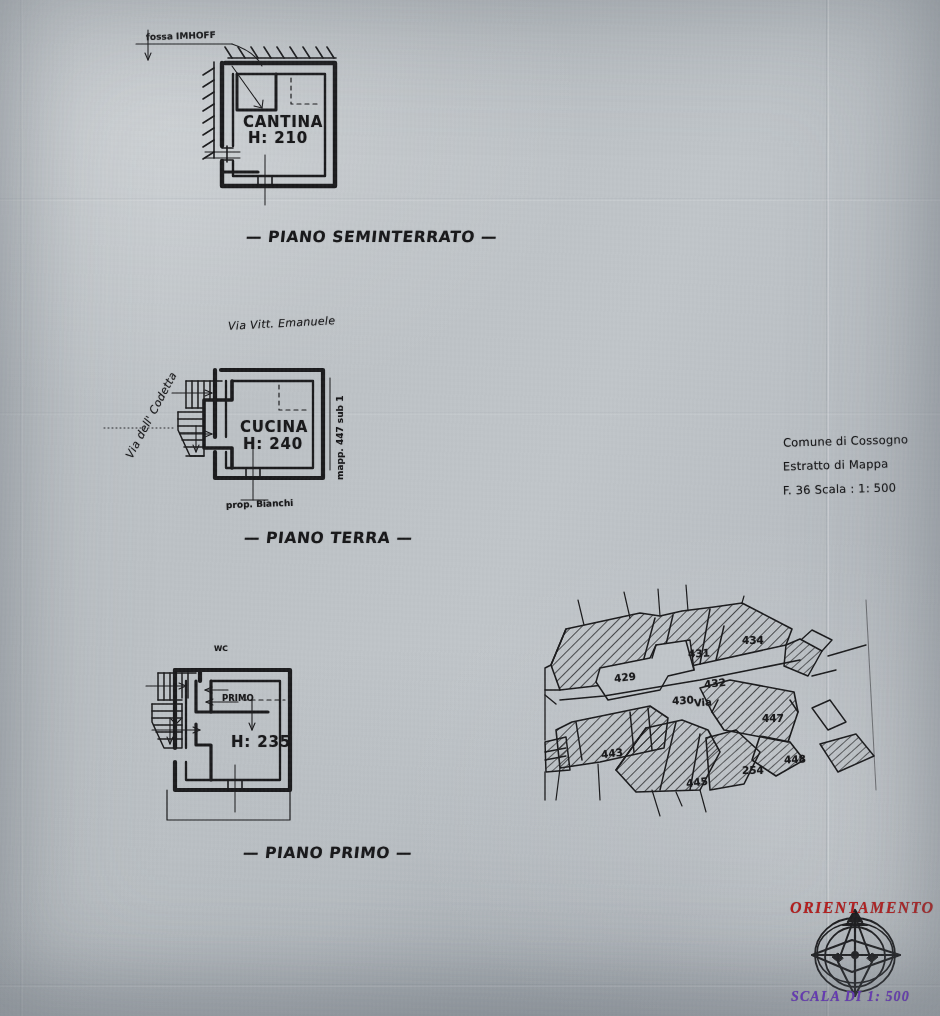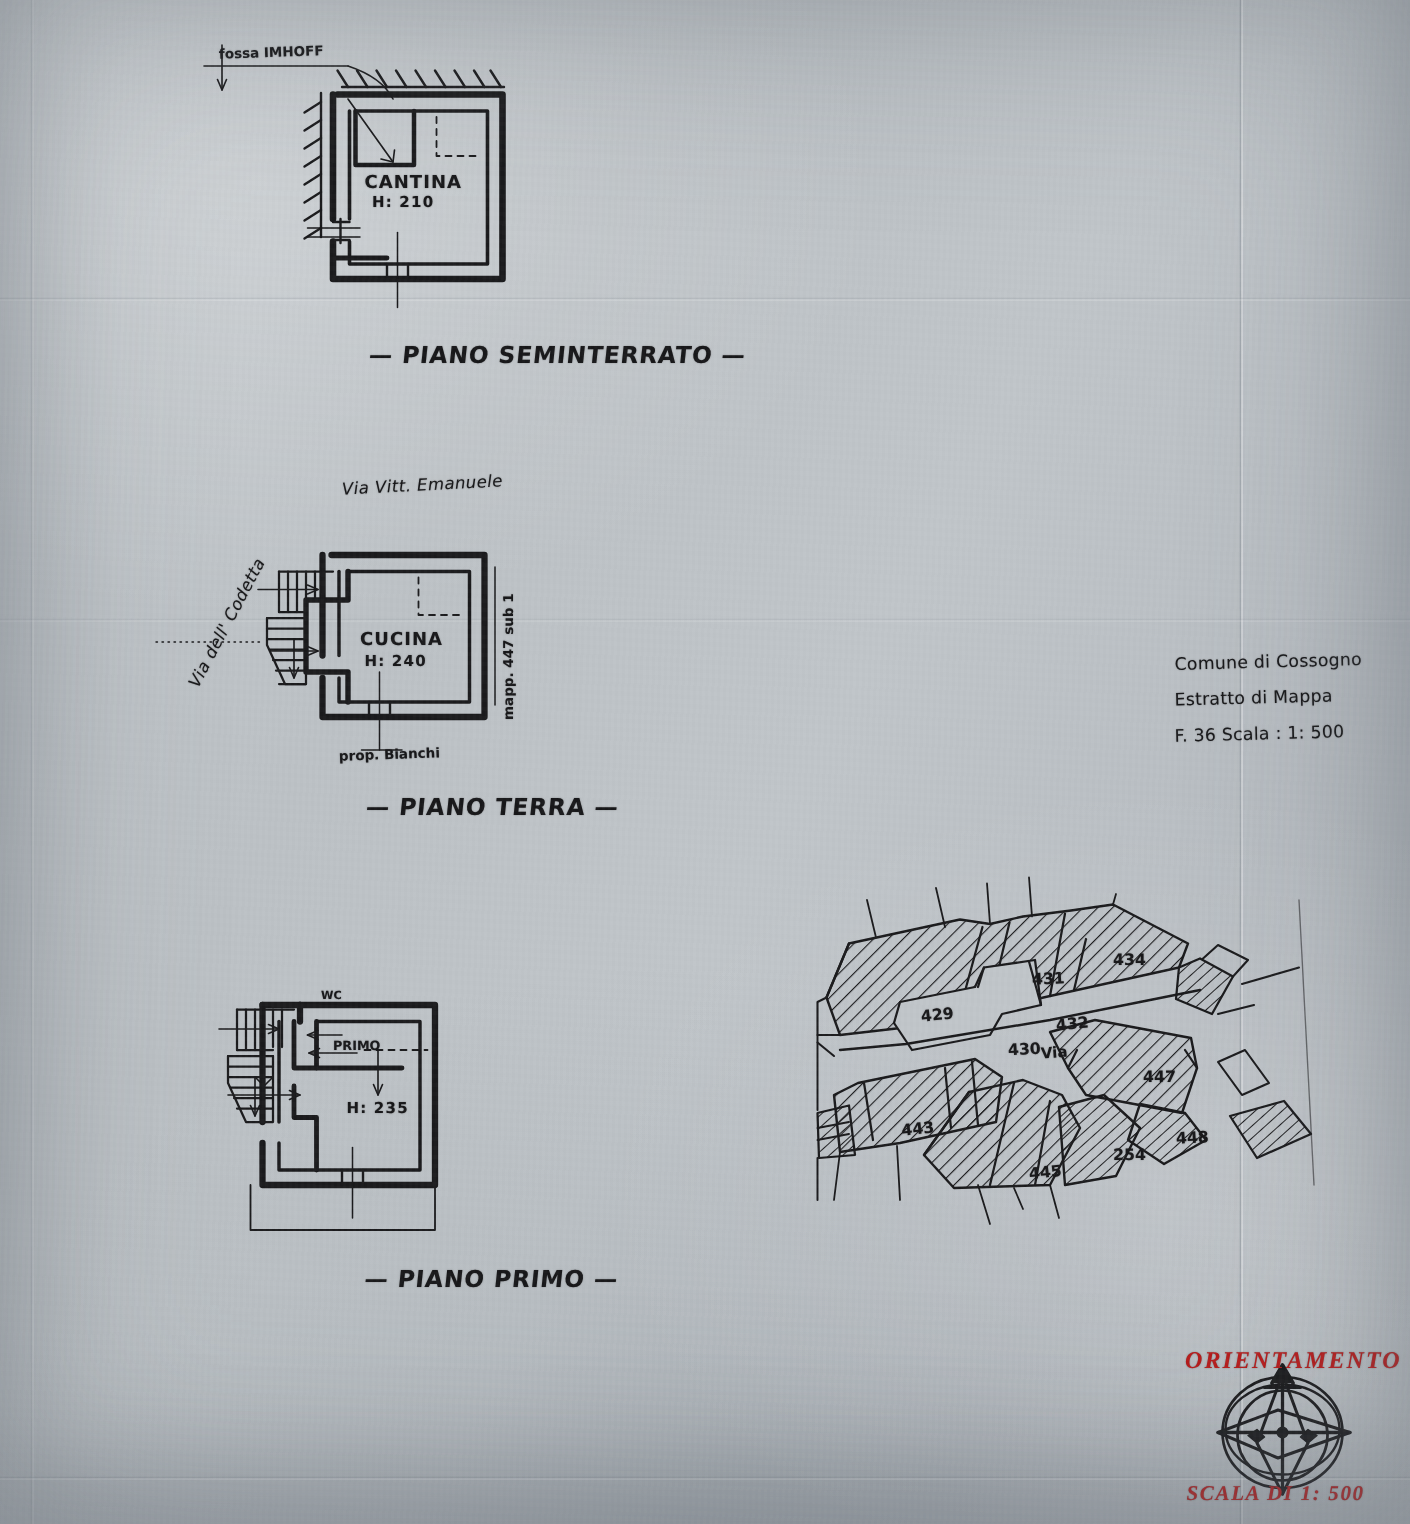--- a/index.html
+++ b/index.html
@@ -35,33 +35,33 @@
   .lbl{
     position:absolute;color:#18181a;
     font-family:"DejaVu Sans",sans-serif;
     white-space:nowrap;line-height:1.05;
     text-shadow:0 0 1px rgba(30,30,32,.45);
   }
   .title-floor{
     font-weight:700;font-size:15.5px;letter-spacing:.6px;
     transform:skewX(-6deg);
   }
-  .room{font-size:12px;font-weight:600;letter-spacing:.7px;}
-  .hgt{font-size:10px;font-weight:600;letter-spacing:.8px;}
+  .room{font-size:15px;font-weight:600;letter-spacing:.7px;}
+  .hgt{font-size:15px;font-weight:600;letter-spacing:.8px;}
   .street{font-size:11px;font-weight:500;letter-spacing:.3px;font-style:italic;}
   .tiny{font-size:9px;font-weight:600;}
   .note{font-size:11.5px;font-weight:500;letter-spacing:.2px;}
   .parcel{font-size:10.5px;font-weight:600;}
   .orient{
     font-family:"Liberation Serif",serif;font-weight:700;font-style:italic;
     font-size:16px;letter-spacing:1.4px;color:#b91c1c;
   }
   .scala{
     font-family:"Liberation Serif",serif;font-weight:700;font-style:italic;
-    font-size:14px;letter-spacing:1.1px;color:#b91c1c;
+    font-size:14px;letter-spacing:1.1px;color:#6d28d9;
   }
   .rot-90{transform:rotate(-90deg);transform-origin:left top;}
   .rot-60{transform:rotate(-62deg);transform-origin:left top;}
 </style>
 </head>
 <body>
 
 <div id="sheet"></div>
 
 <div class="crease crease-v" style="left:826px;"></div>
@@ -303,21 +303,21 @@
 <div class="lbl title-floor" style="left:246px;top:229px;">— PIANO SEMINTERRATO —</div>
 
 <div class="lbl street" style="left:228px;top:318px;transform:rotate(-3deg);">Via Vitt. Emanuele</div>
 <div class="lbl street rot-60" style="left:124px;top:455px;">Via dell' Codetta</div>
 <div class="lbl room" style="left:240px;top:420px;">CUCINA</div>
 <div class="lbl hgt" style="left:243px;top:437px;">H: 240</div>
 <div class="lbl tiny rot-90" style="left:336px;top:480px;">mapp. 447 sub 1</div>
 <div class="lbl tiny" style="left:226px;top:500px;transform:rotate(-2deg);">prop. Bianchi</div>
 <div class="lbl title-floor" style="left:244px;top:530px;">— PIANO TERRA —</div>
 
-<div class="lbl tiny" style="left:214px;top:660px;font-size:7.5px;">WC</div>
+<div class="lbl tiny" style="left:214px;top:645px;font-size:7.5px;">WC</div>
 <div class="lbl tiny" style="left:222px;top:694px;font-size:8.5px;">PRIMO</div>
 <div class="lbl hgt" style="left:231px;top:735px;">H: 235</div>
 <div class="lbl title-floor" style="left:243px;top:845px;">— PIANO PRIMO —</div>
 
 <div class="lbl note" style="left:783px;top:435px;transform:rotate(-1.5deg);">Comune di Cossogno</div>
 <div class="lbl note" style="left:783px;top:459px;transform:rotate(-1.5deg);">Estratto di Mappa</div>
 <div class="lbl note" style="left:783px;top:483px;transform:rotate(-1.5deg);">F. 36   Scala : 1: 500</div>
 
 <div id="parcel-layer">
     <div class="lbl parcel" style="left: 614px; top: 672px; transform: rotate(-6deg);">429</div>

